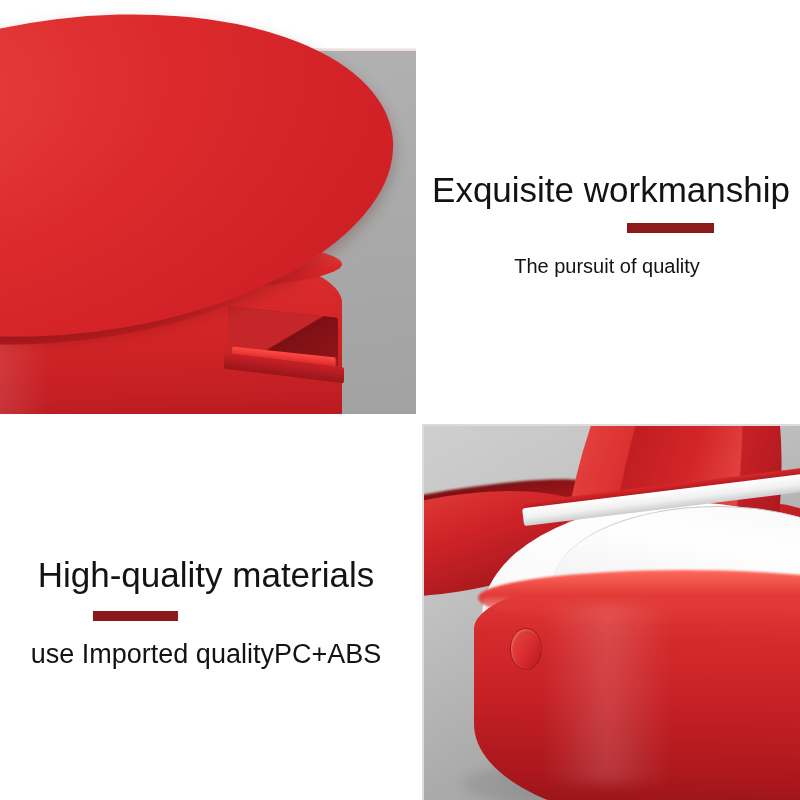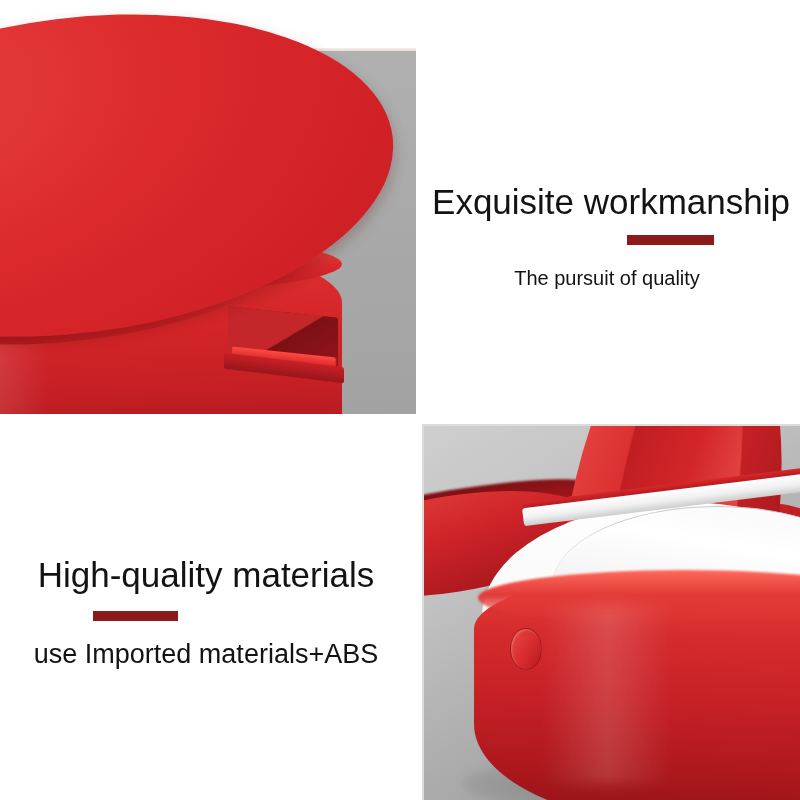--- a/index.html
+++ b/index.html
@@ -172,21 +172,21 @@
     height: 16px;
     background: linear-gradient(180deg, #c82026, #99161a);
     transform: skewY(7deg);
     border-radius: 2px;
   }
 
   
   .text-tr {
     position: absolute;
     left: 416px;
-    top: 12px;
+    top: 0;
     width: 384px;
     height: 414px;
     background: #ffffff;
   }
   .tr-headline {
     position: absolute;
     left: 4px;
     top: 170px;
     width: 382px;
     text-align: center;
@@ -478,21 +478,21 @@
 
   <div class="text-tr">
     <div class="tr-headline">Exquisite workmanship</div>
     <div class="tr-rule"></div>
     <div class="tr-sub">The pursuit of quality</div>
   </div>
 
   <div class="text-bl">
     <div class="bl-headline">High-quality materials</div>
     <div class="bl-rule"></div>
-    <div class="bl-sub">use Imported materials+ABS</div>
+    <div class="bl-sub">use Imported qualityPC+ABS</div>
   </div>
 
   <div class="photo-br">
     <div class="br-lid-band-low"></div>
 
     <div class="br-arm-shadow"></div>
     <div class="br-arm"></div>
 
     <div class="br-lid-band"></div>
     <div class="br-lid-band-inner"></div>

